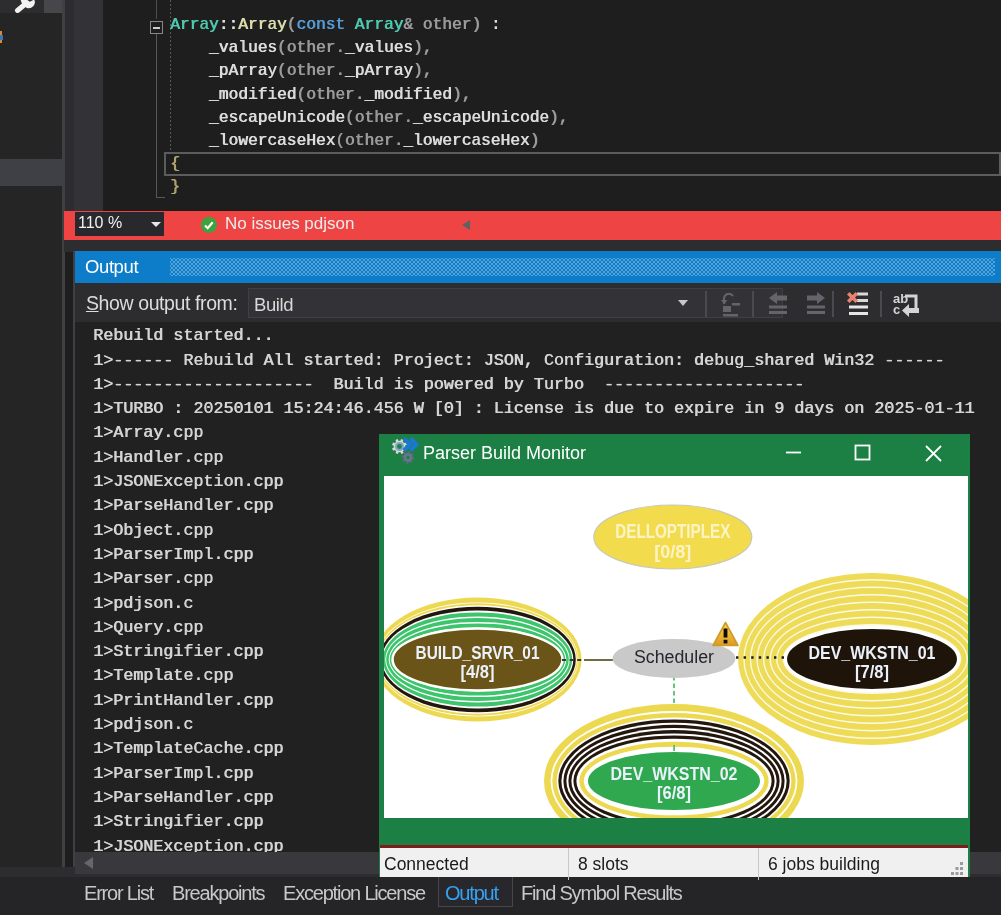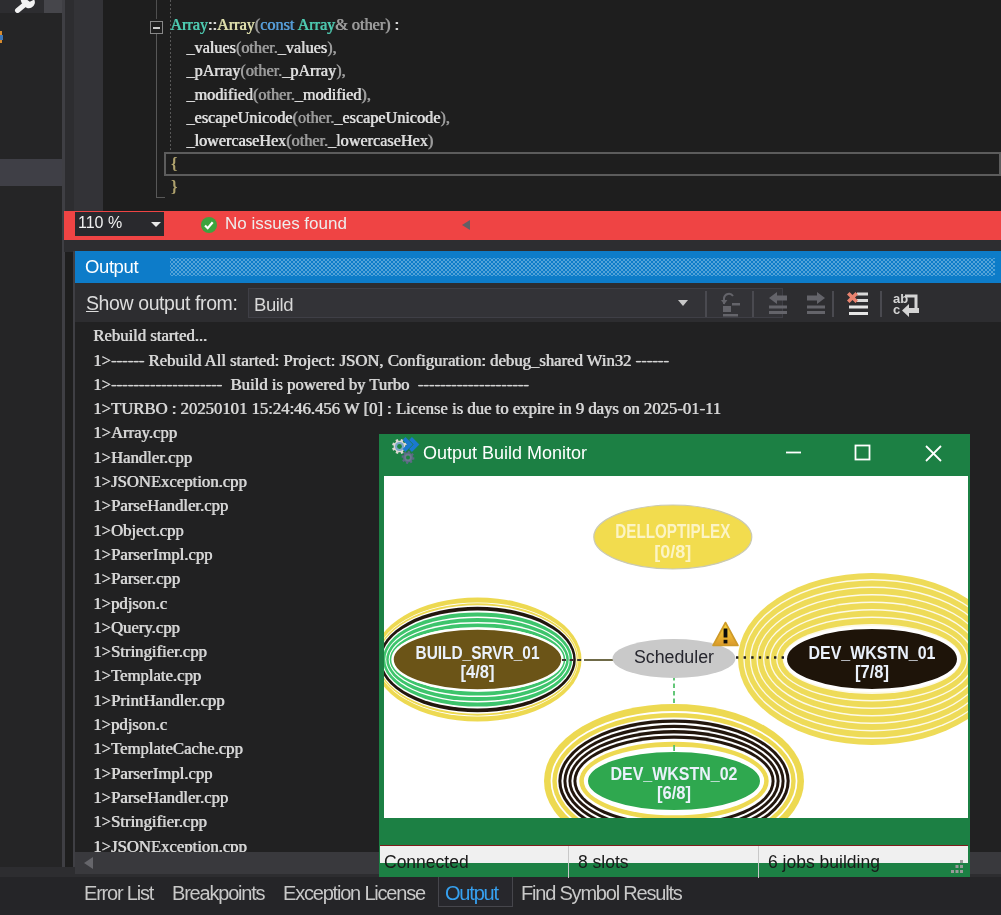--- a/index.html
+++ b/index.html
@@ -1,17 +1,17 @@
 <!DOCTYPE html>
 <html><head><meta charset="utf-8">
 <style>
 *{margin:0;padding:0;box-sizing:border-box}
 html,body{width:1001px;height:915px;overflow:hidden;background:#1e1e1e;font-family:"Liberation Sans",sans-serif}
 .abs{position:absolute}
-pre{font-family:Liberation Serif, serif}
+pre{font-family:Liberation Mono, monospace}
 </style></head>
 <body>
 
 <div class="abs" style="left:0;top:0;width:62px;height:867px;background:#252526">
   <div class="abs" style="left:0;top:0;width:62px;height:13px;background:#2d2d30"></div>
   <div class="abs" style="left:44px;top:0;width:18px;height:13px;background:#46464b"></div>
 
 <svg width="30" height="13" viewBox="0 0 30 13" style="position:absolute;left:14px;top:0">
 <g fill="none" stroke="#f2f2f2" stroke-width="5" stroke-linecap="round">
 <path d="M3.5 10.5 L12 3.5"></path>
@@ -49,21 +49,21 @@
 </div>
 
 <div class="abs" style="left:64px;top:211px;width:937px;height:29px;background:#ef4444">
   <div class="abs" style="left:11px;top:1px;width:89px;height:24px;background:#29292d"></div>
   <div class="abs" style="left:14px;top:3px;font-size:16px;color:#f0f0f0">110 %</div>
   <div class="abs" style="left:87px;top:11px;width:0;height:0;border-left:5px solid transparent;border-right:5px solid transparent;border-top:5px solid #e8e8e8"></div>
   <svg class="abs" style="left:136px;top:5px" width="18" height="18">
       <circle cx="9" cy="9" r="8" fill="#3EA33E"></circle>
       <path d="M5 9.5 l2.7 2.7 l5 -6" stroke="#fff" stroke-width="2.2" fill="none"></path>
     </svg>
-  <div class="abs" style="left:161px;top:2.5px;font-size:17px;color:#ededed">No issues found</div>
+  <div class="abs" style="left:161px;top:2.5px;font-size:17px;color:#ededed">No issues pdjson</div>
   <div class="abs" style="left:398px;top:9px;width:0;height:0;border-top:5.5px solid transparent;border-bottom:5.5px solid transparent;border-right:8px solid #606065"></div>
 </div>
 <div class="abs" style="left:64px;top:240px;width:937px;height:12px;background:#2d2d30"></div>
 
 <div class="abs" style="left:73px;top:251px;width:2px;height:623px;background:#3f3f44"></div>
 <div class="abs" style="left:75px;top:251px;width:926px;height:32px;background:#0d7cc9">
   <div class="abs" style="left:95px;top:7px;width:825px;height:18px;background-image:radial-gradient(rgba(255,255,255,.30) 0.7px,transparent 0.95px),radial-gradient(rgba(255,255,255,.30) 0.7px,transparent 0.95px);background-size:4px 4px;background-position:0 0,2px 2px"></div>
   <div class="abs" style="left:10px;top:5px;font-size:18.5px;letter-spacing:-0.4px;color:#fff;background:#0d7cc9;padding-right:8px">Output</div>
 </div>
 <div class="abs" style="left:75px;top:283px;width:926px;height:39px;background:#2d2d30">
@@ -149,21 +149,21 @@
 <div class="abs" style="left:0;top:877px;width:1001px;height:38px;background:#252528;font-size:20px;letter-spacing:-1.2px;color:#c8c8c8">
   <div class="abs" style="left:438px;top:-1px;width:75px;height:31px;background:#27272c;border:1px solid #46464c"></div>
   <div class="abs" style="left:84px;top:5px">Error List</div>
   <div class="abs" style="left:172px;top:5px">Breakpoints</div>
   <div class="abs" style="left:283px;top:5px">Exception License</div>
   <div class="abs" style="left:445px;top:5px;color:#36a1f0">Output</div>
   <div class="abs" style="left:521px;top:5px">Find Symbol Results</div>
 </div>
 
 <div class="abs" style="left:379px;top:434px;width:591px;height:443px;background:#1c8044">
-  <div class="abs" style="left:13px;top:9px;font-size:18px;color:#fff;left:44px">Output Build Monitor</div>
+  <div class="abs" style="left:13px;top:9px;font-size:18px;color:#fff;left:44px">Parser Build Monitor</div>
 
 <svg width="32" height="30" viewBox="0 0 32 30" style="position:absolute;left:12px;top:3px">
 <g transform="translate(8.5,9.5)">
 <g fill="#ddd8d2">
 <g transform="rotate(22)">
             <rect x="-1.3" y="-7.5" width="2.6" height="15"></rect>
             <rect x="-7.5" y="-1.3" width="15" height="2.6"></rect>
           </g>
 <g transform="rotate(67)">
             <rect x="-1.3" y="-7.5" width="2.6" height="15"></rect>
@@ -279,21 +279,21 @@
 <text x="288.8" y="81.5" fill="#FCF4C4" font-size="19" font-weight="bold" text-anchor="middle" font-family="Liberation Sans, sans-serif" textLength="37" lengthAdjust="spacingAndGlyphs">[0/8]</text>
 <text x="93.5" y="182.5" fill="#EAF1FB" font-size="17.5" font-weight="bold" text-anchor="middle" font-family="Liberation Sans, sans-serif" textLength="124" lengthAdjust="spacingAndGlyphs">BUILD_SRVR_01</text>
 <text x="93.5" y="201.5" fill="#EAF1FB" font-size="17.5" font-weight="bold" text-anchor="middle" font-family="Liberation Sans, sans-serif" textLength="34" lengthAdjust="spacingAndGlyphs">[4/8]</text>
 <text x="488" y="182.5" fill="#EAF1FB" font-size="17.5" font-weight="bold" text-anchor="middle" font-family="Liberation Sans, sans-serif" textLength="127" lengthAdjust="spacingAndGlyphs">DEV_WKSTN_01</text>
 <text x="488" y="201.5" fill="#EAF1FB" font-size="17.5" font-weight="bold" text-anchor="middle" font-family="Liberation Sans, sans-serif" textLength="34" lengthAdjust="spacingAndGlyphs">[7/8]</text>
 <text x="290" y="304" fill="#EAF1FB" font-size="17.5" font-weight="bold" text-anchor="middle" font-family="Liberation Sans, sans-serif" textLength="127" lengthAdjust="spacingAndGlyphs">DEV_WKSTN_02</text>
 <text x="290" y="323" fill="#EAF1FB" font-size="17.5" font-weight="bold" text-anchor="middle" font-family="Liberation Sans, sans-serif" textLength="34" lengthAdjust="spacingAndGlyphs">[6/8]</text>
 <text x="290" y="186.5" fill="#26262e" font-size="18" font-weight="normal" text-anchor="middle" font-family="Liberation Sans, sans-serif" textLength="80" lengthAdjust="spacingAndGlyphs">Scheduler</text>
     </svg>
   </div>
-  <div class="abs" style="left:1px;top:411px;width:588px;height:18px;background:#f0f0f0;border-top:1px solid #7f1d1d;color:#1a1a1a;font-size:17.5px">
+  <div class="abs" style="left:1px;top:411px;width:588px;height:32px;background:#f0f0f0;border-top:3px solid #7f1d1d;color:#1a1a1a;font-size:17.5px">
     <div class="abs" style="left:4px;top:6px">Connected</div>
     <div class="abs" style="left:188px;top:0;width:1px;height:32px;background:#c8c8c8"></div>
     <div class="abs" style="left:198px;top:6px">8 slots</div>
     <div class="abs" style="left:378px;top:0;width:1px;height:32px;background:#c8c8c8"></div>
     <div class="abs" style="left:388px;top:6px">6 jobs building</div>
     <svg class="abs" style="left:571px;top:14px" width="14" height="14">
       <g fill="#9a9a9a">
           <rect x="9" y="0" width="3" height="3"></rect>
           <rect x="4.5" y="5" width="3" height="3"></rect>
           <rect x="9" y="5" width="3" height="3"></rect>

